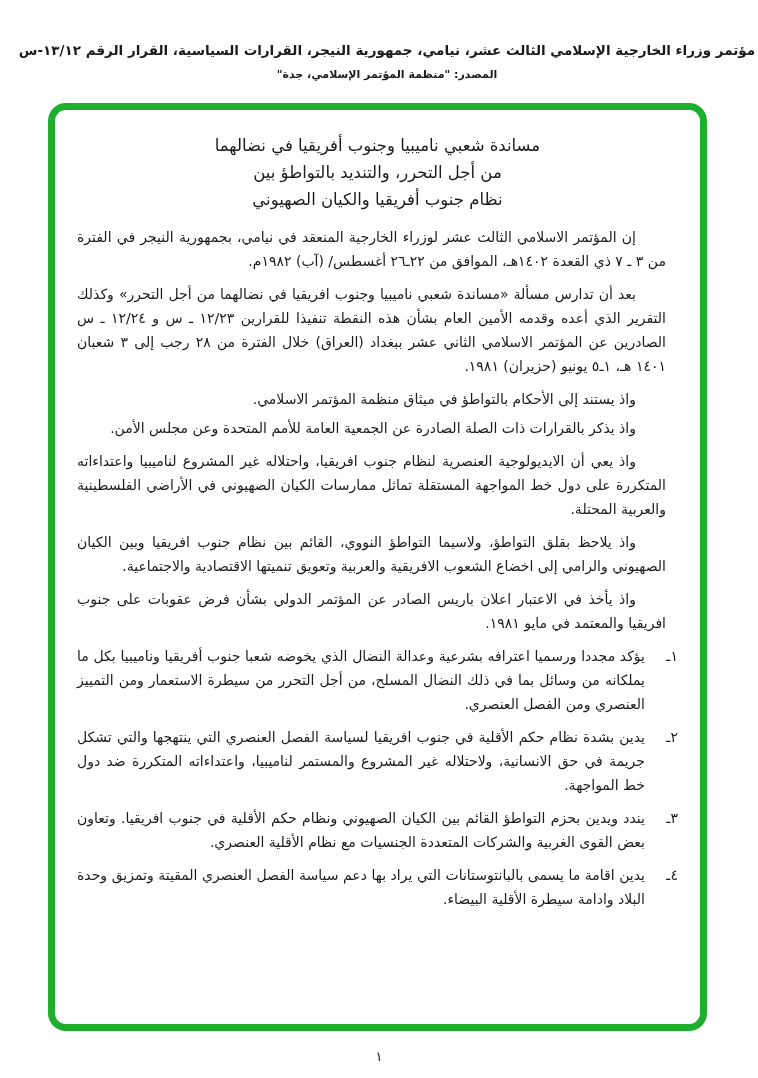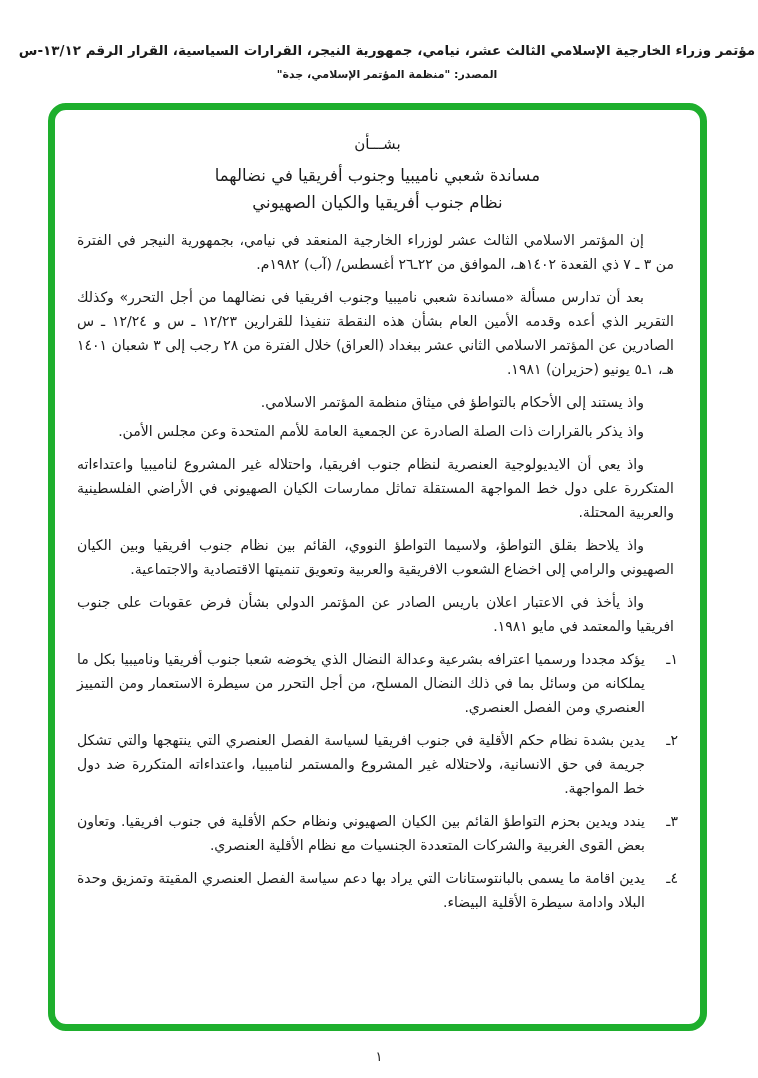--- a/index.html
+++ b/index.html
@@ -46,21 +46,21 @@
     text-align:center;
     margin-top:8px;
     margin-bottom:12px;
   }
   .title-block .t1{font-size:15px;margin-bottom:7px;}
   .title-block .t2{font-size:15px;margin-bottom:6px;}
   .title-block .t3{font-size:16.5px;line-height:27px;}
   .para{
     text-align:justify;
     text-indent:30px;
-    margin:0 4px 9px 0;
+    margin:0 12px 9px 0;
   }
   .para.tight{margin-bottom:5px;}
   .item{
     display:flex;
     gap:7px;
     margin:0 0 9px 0;
   }
   .item .num{
     flex:0 0 26px;
     white-space:nowrap;
@@ -83,22 +83,22 @@
 
   <div class="header">
     <div class="h1">مؤتمر وزراء الخارجية الإسلامي الثالث عشر، نيامي، جمهورية النيجر، القرارات السياسية، القرار الرقم ١٣/١٢-س</div>
     <div class="h2">المصدر: "منظمة المؤتمر الإسلامي، جدة"</div>
   </div>
 
   <div class="frame">
     <div class="content">
 
       <div class="title-block">
-        <div class="t2">بشـــأن</div>
         <div class="t3">مساندة شعبي ناميبيا وجنوب أفريقيا في نضالهما</div>
+        <div class="t3">من أجل التحرر، والتنديد بالتواطؤ بين</div>
         <div class="t3">نظام جنوب أفريقيا والكيان الصهيوني</div>
       </div>
 
       <p class="para">إن المؤتمر الاسلامي الثالث عشر لوزراء الخارجية المنعقد في نيامي، بجمهورية النيجر في الفترة من ٣ ـ ٧ ذي القعدة ١٤٠٢هـ، الموافق من ٢٢ـ٢٦ أغسطس/ (آب) ١٩٨٢م.</p>
       <p class="para">بعد أن تدارس مسألة «مساندة شعبي ناميبيا وجنوب افريقيا في نضالهما من أجل التحرر» وكذلك التقرير الذي أعده وقدمه الأمين العام بشأن هذه النقطة تنفيذا للقرارين ١٢/٢٣ ـ س و ١٢/٢٤ ـ س الصادرين عن المؤتمر الاسلامي الثاني عشر ببغداد (العراق) خلال الفترة من ٢٨ رجب إلى ٣ شعبان ١٤٠١ هـ، ١ـ٥ يونيو (حزيران) ١٩٨١.</p>
       <p class="para tight">واذ يستند إلى الأحكام بالتواطؤ في ميثاق منظمة المؤتمر الاسلامي.</p>
       <p class="para">واذ يذكر بالقرارات ذات الصلة الصادرة عن الجمعية العامة للأمم المتحدة وعن مجلس الأمن.</p>
       <p class="para">واذ يعي أن الايديولوجية العنصرية لنظام جنوب افريقيا، واحتلاله غير المشروع لناميبيا واعتداءاته المتكررة على دول خط المواجهة المستقلة تماثل ممارسات الكيان الصهيوني في الأراضي الفلسطينية والعربية المحتلة.</p>
       <p class="para">واذ يلاحظ بقلق التواطؤ، ولاسيما التواطؤ النووي، القائم بين نظام جنوب افريقيا وبين الكيان الصهيوني والرامي إلى اخضاع الشعوب الافريقية والعربية وتعويق تنميتها الاقتصادية والاجتماعية.</p>
       <p class="para">واذ يأخذ في الاعتبار اعلان باريس الصادر عن المؤتمر الدولي بشأن فرض عقوبات على جنوب افريقيا والمعتمد في مايو ١٩٨١.</p>

